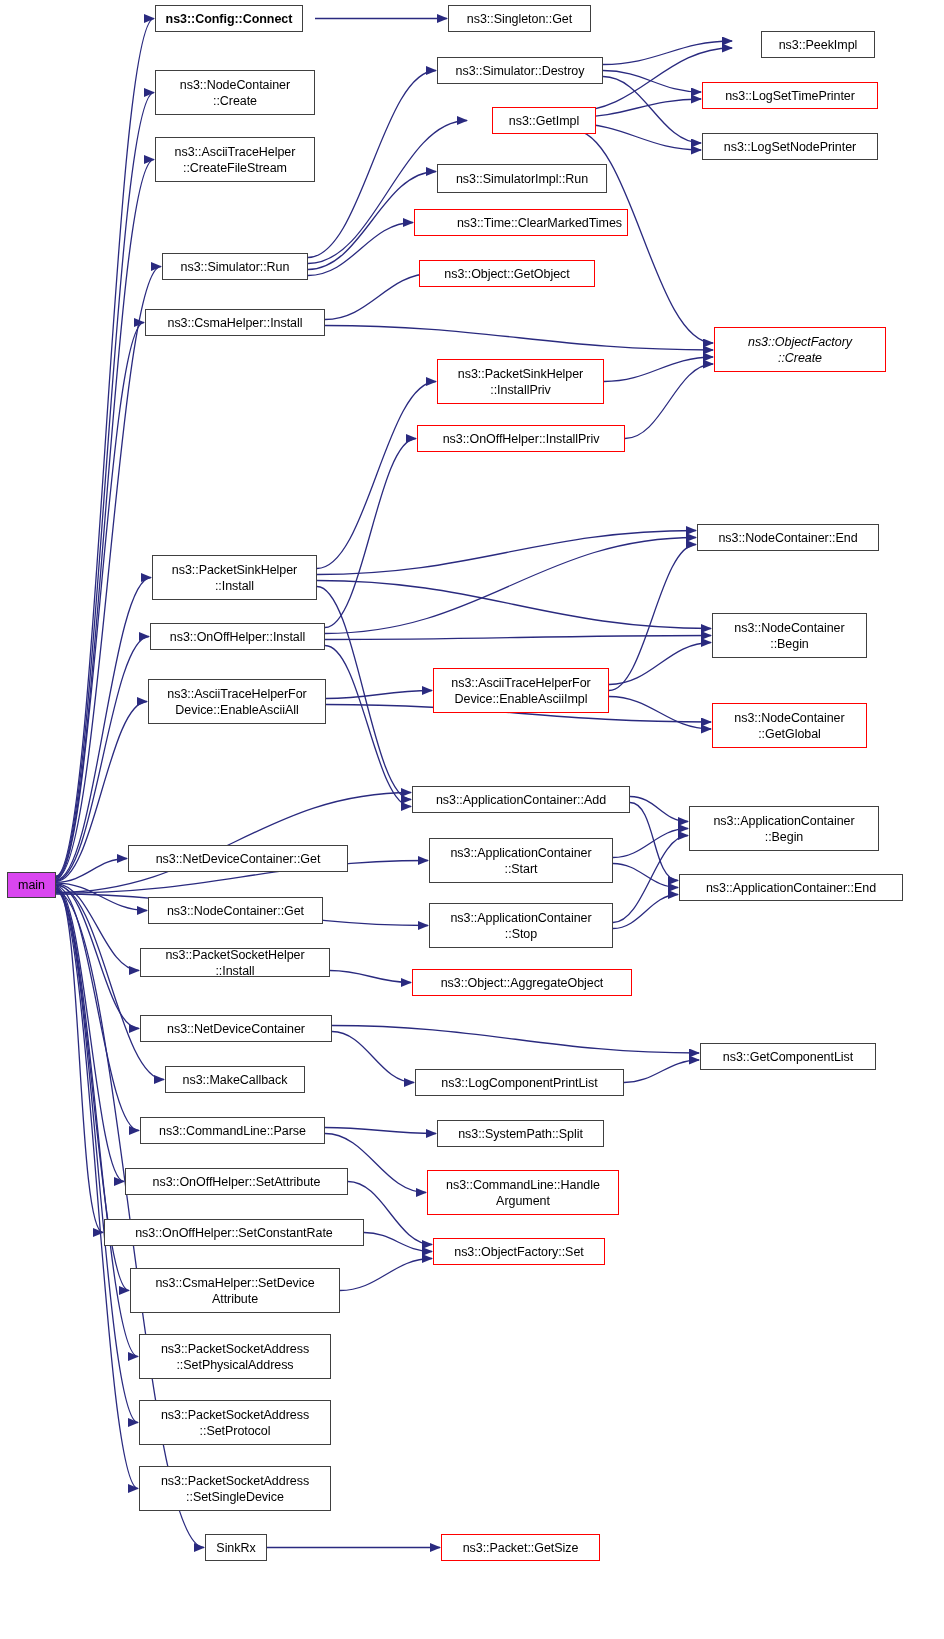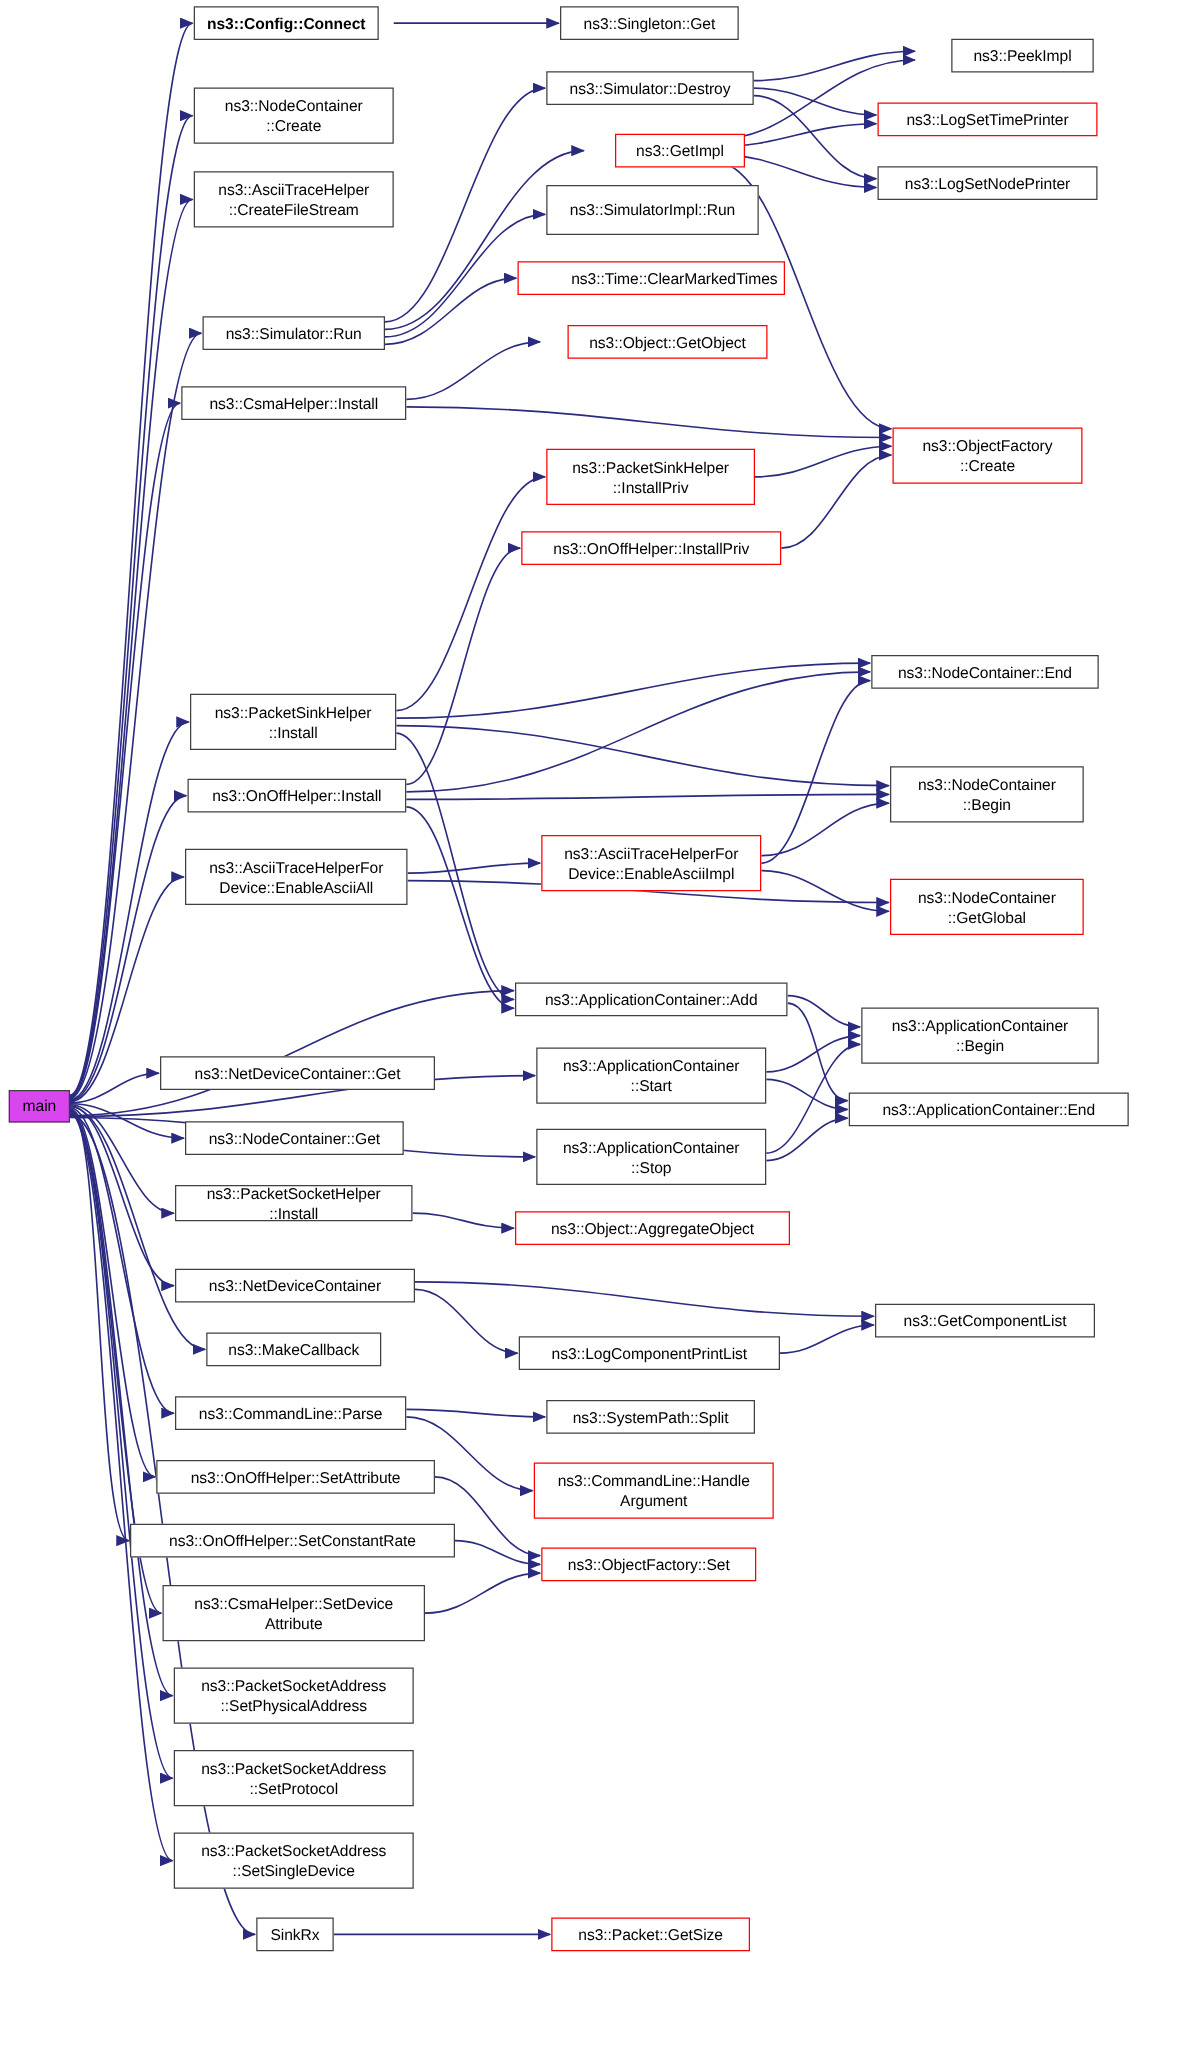--- a/index.html
+++ b/index.html
@@ -158,44 +158,44 @@
       <div class="node" style="left: 139px; top: 1334px; width: 192px; height: 45px;">ns3::PacketSocketAddress
 ::SetPhysicalAddress</div>
       <div class="node" style="left: 139px; top: 1400px; width: 192px; height: 45px;">ns3::PacketSocketAddress
 ::SetProtocol</div>
       <div class="node" style="left: 139px; top: 1466px; width: 192px; height: 45px;">ns3::PacketSocketAddress
 ::SetSingleDevice</div>
       <div class="node" style="left: 205px; top: 1534px; width: 62px; height: 27px;">SinkRx</div>
       <div class="node" style="left: 448px; top: 5px; width: 143px; height: 27px;">ns3::Singleton::Get</div>
       <div class="node" style="left: 437px; top: 57px; width: 166px; height: 27px;">ns3::Simulator::Destroy</div>
       <div class="node red" style="left: 468px; top: 107px; width: 104px; height: 27px; margin-left: 24px;">ns3::GetImpl</div>
-      <div class="node" style="left: 437px; top: 148px; width: 170px; height: 40px;">ns3::SimulatorImpl::Run</div>
+      <div class="node" style="left: 437px; top: 164px; width: 170px; height: 29px;">ns3::SimulatorImpl::Run</div>
       <div class="node red" style="left: 414px; top: 209px; width: 214px; height: 27px; padding-left: 40px;">ns3::Time::ClearMarkedTimes</div>
-      <div class="node red" style="left: 454px; top: 260px; width: 160px; height: 27px;">ns3::Object::GetObject</div>
+      <div class="node red" style="left: 419px; top: 260px; width: 176px; height: 27px;">ns3::Object::GetObject</div>
       <div class="node red" style="left: 437px; top: 359px; width: 167px; height: 45px;">ns3::PacketSinkHelper
 ::InstallPriv</div>
       <div class="node red" style="left: 417px; top: 425px; width: 208px; height: 27px;">ns3::OnOffHelper::InstallPriv</div>
       <div class="node red" style="left: 433px; top: 668px; width: 176px; height: 45px;">ns3::AsciiTraceHelperFor
 Device::EnableAsciiImpl</div>
       <div class="node" style="left: 412px; top: 786px; width: 218px; height: 27px;">ns3::ApplicationContainer::Add</div>
       <div class="node" style="left: 429px; top: 838px; width: 184px; height: 45px;">ns3::ApplicationContainer
 ::Start</div>
       <div class="node" style="left: 429px; top: 903px; width: 184px; height: 45px;">ns3::ApplicationContainer
 ::Stop</div>
       <div class="node red" style="left: 412px; top: 969px; width: 220px; height: 27px;">ns3::Object::AggregateObject</div>
       <div class="node" style="left: 415px; top: 1069px; width: 209px; height: 27px;">ns3::LogComponentPrintList</div>
       <div class="node" style="left: 437px; top: 1120px; width: 167px; height: 27px;">ns3::SystemPath::Split</div>
       <div class="node red" style="left: 427px; top: 1170px; width: 192px; height: 45px;">ns3::CommandLine::Handle
 Argument</div>
       <div class="node red" style="left: 433px; top: 1238px; width: 172px; height: 27px;">ns3::ObjectFactory::Set</div>
       <div class="node red" style="left: 441px; top: 1534px; width: 159px; height: 27px;">ns3::Packet::GetSize</div>
       <div class="node" style="left: 733px; top: 31px; width: 114px; height: 27px; margin-left: 28px;">ns3::PeekImpl</div>
       <div class="node red" style="left: 702px; top: 82px; width: 176px; height: 27px;">ns3::LogSetTimePrinter</div>
       <div class="node" style="left: 702px; top: 133px; width: 176px; height: 27px;">ns3::LogSetNodePrinter</div>
-      <div class="node red" style="left: 714px; top: 342px; width: 152px; height: 45px;">ns3::ObjectFactory
+      <div class="node red" style="left: 714px; top: 327px; width: 172px; height: 45px; font-style: italic;">ns3::ObjectFactory
 ::Create</div>
       <div class="node" style="left: 697px; top: 524px; width: 182px; height: 27px;">ns3::NodeContainer::End</div>
       <div class="node" style="left: 712px; top: 613px; width: 155px; height: 45px;">ns3::NodeContainer
 ::Begin</div>
       <div class="node red" style="left: 712px; top: 703px; width: 155px; height: 45px;">ns3::NodeContainer
 ::GetGlobal</div>
       <div class="node" style="left: 689px; top: 806px; width: 190px; height: 45px;">ns3::ApplicationContainer
 ::Begin</div>
       <div class="node" style="left: 679px; top: 874px; width: 224px; height: 27px;">ns3::ApplicationContainer::End</div>
       <div class="node" style="left: 700px; top: 1043px; width: 176px; height: 27px;">ns3::GetComponentList</div>

